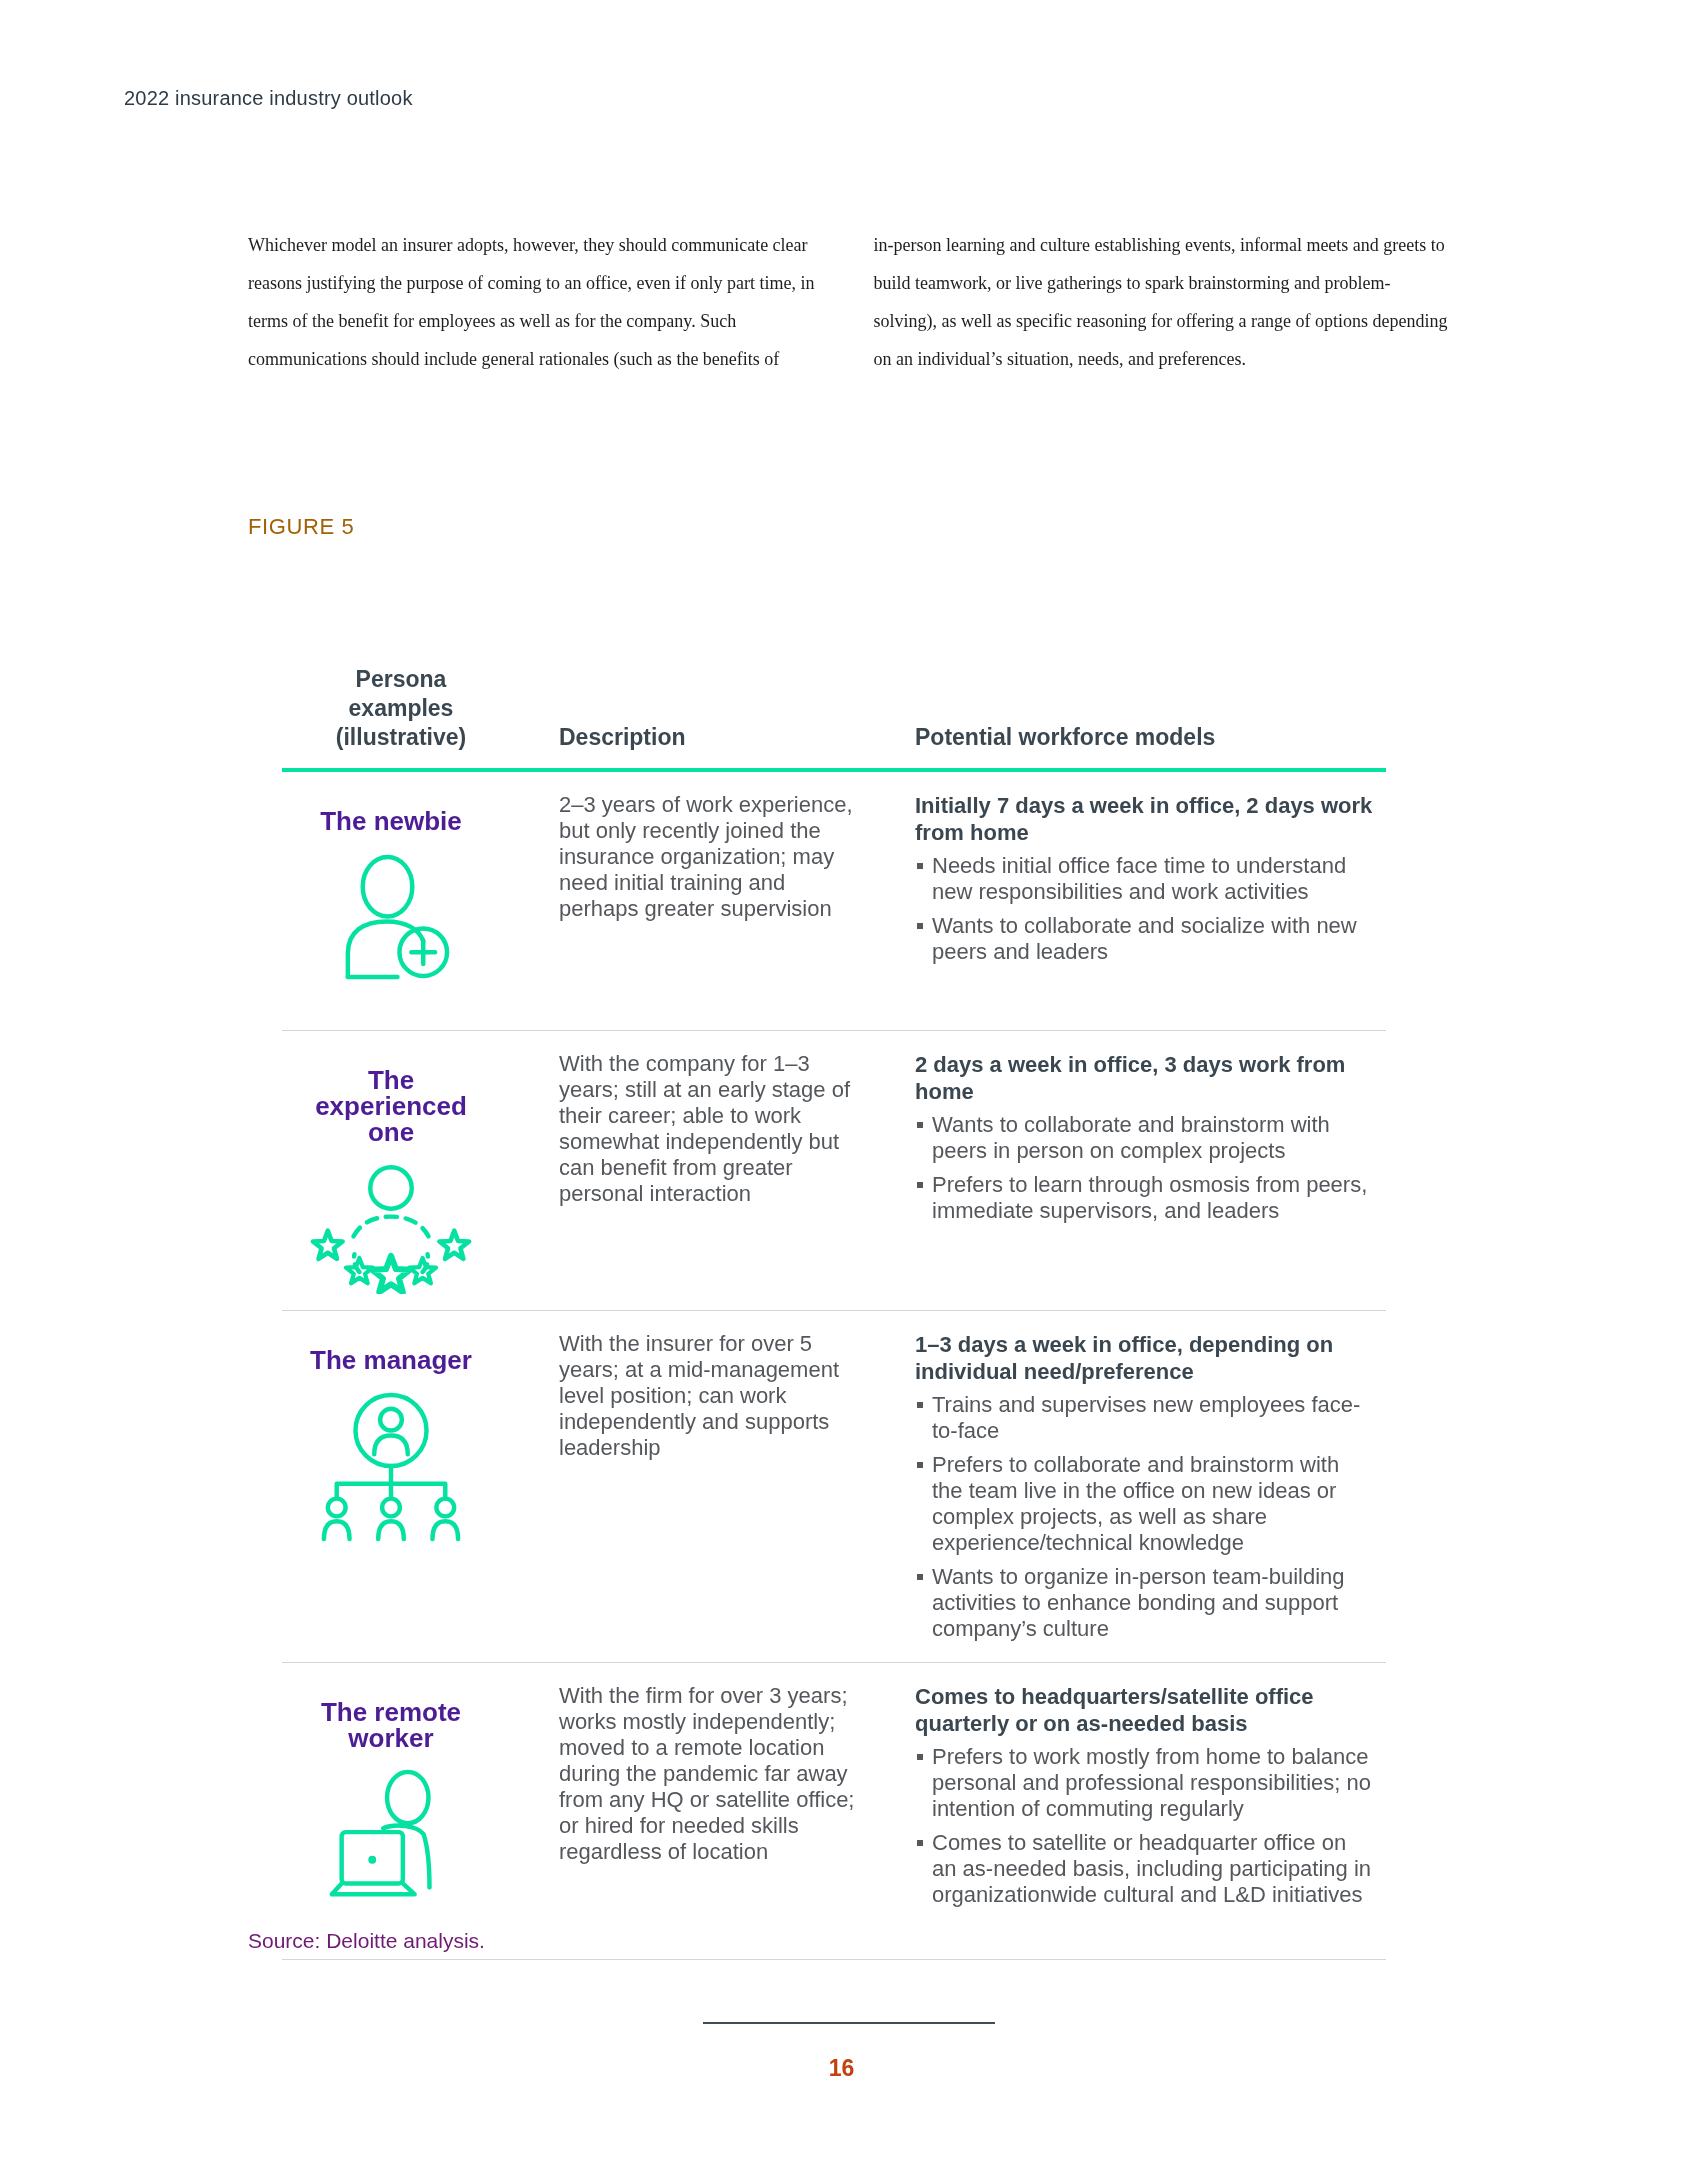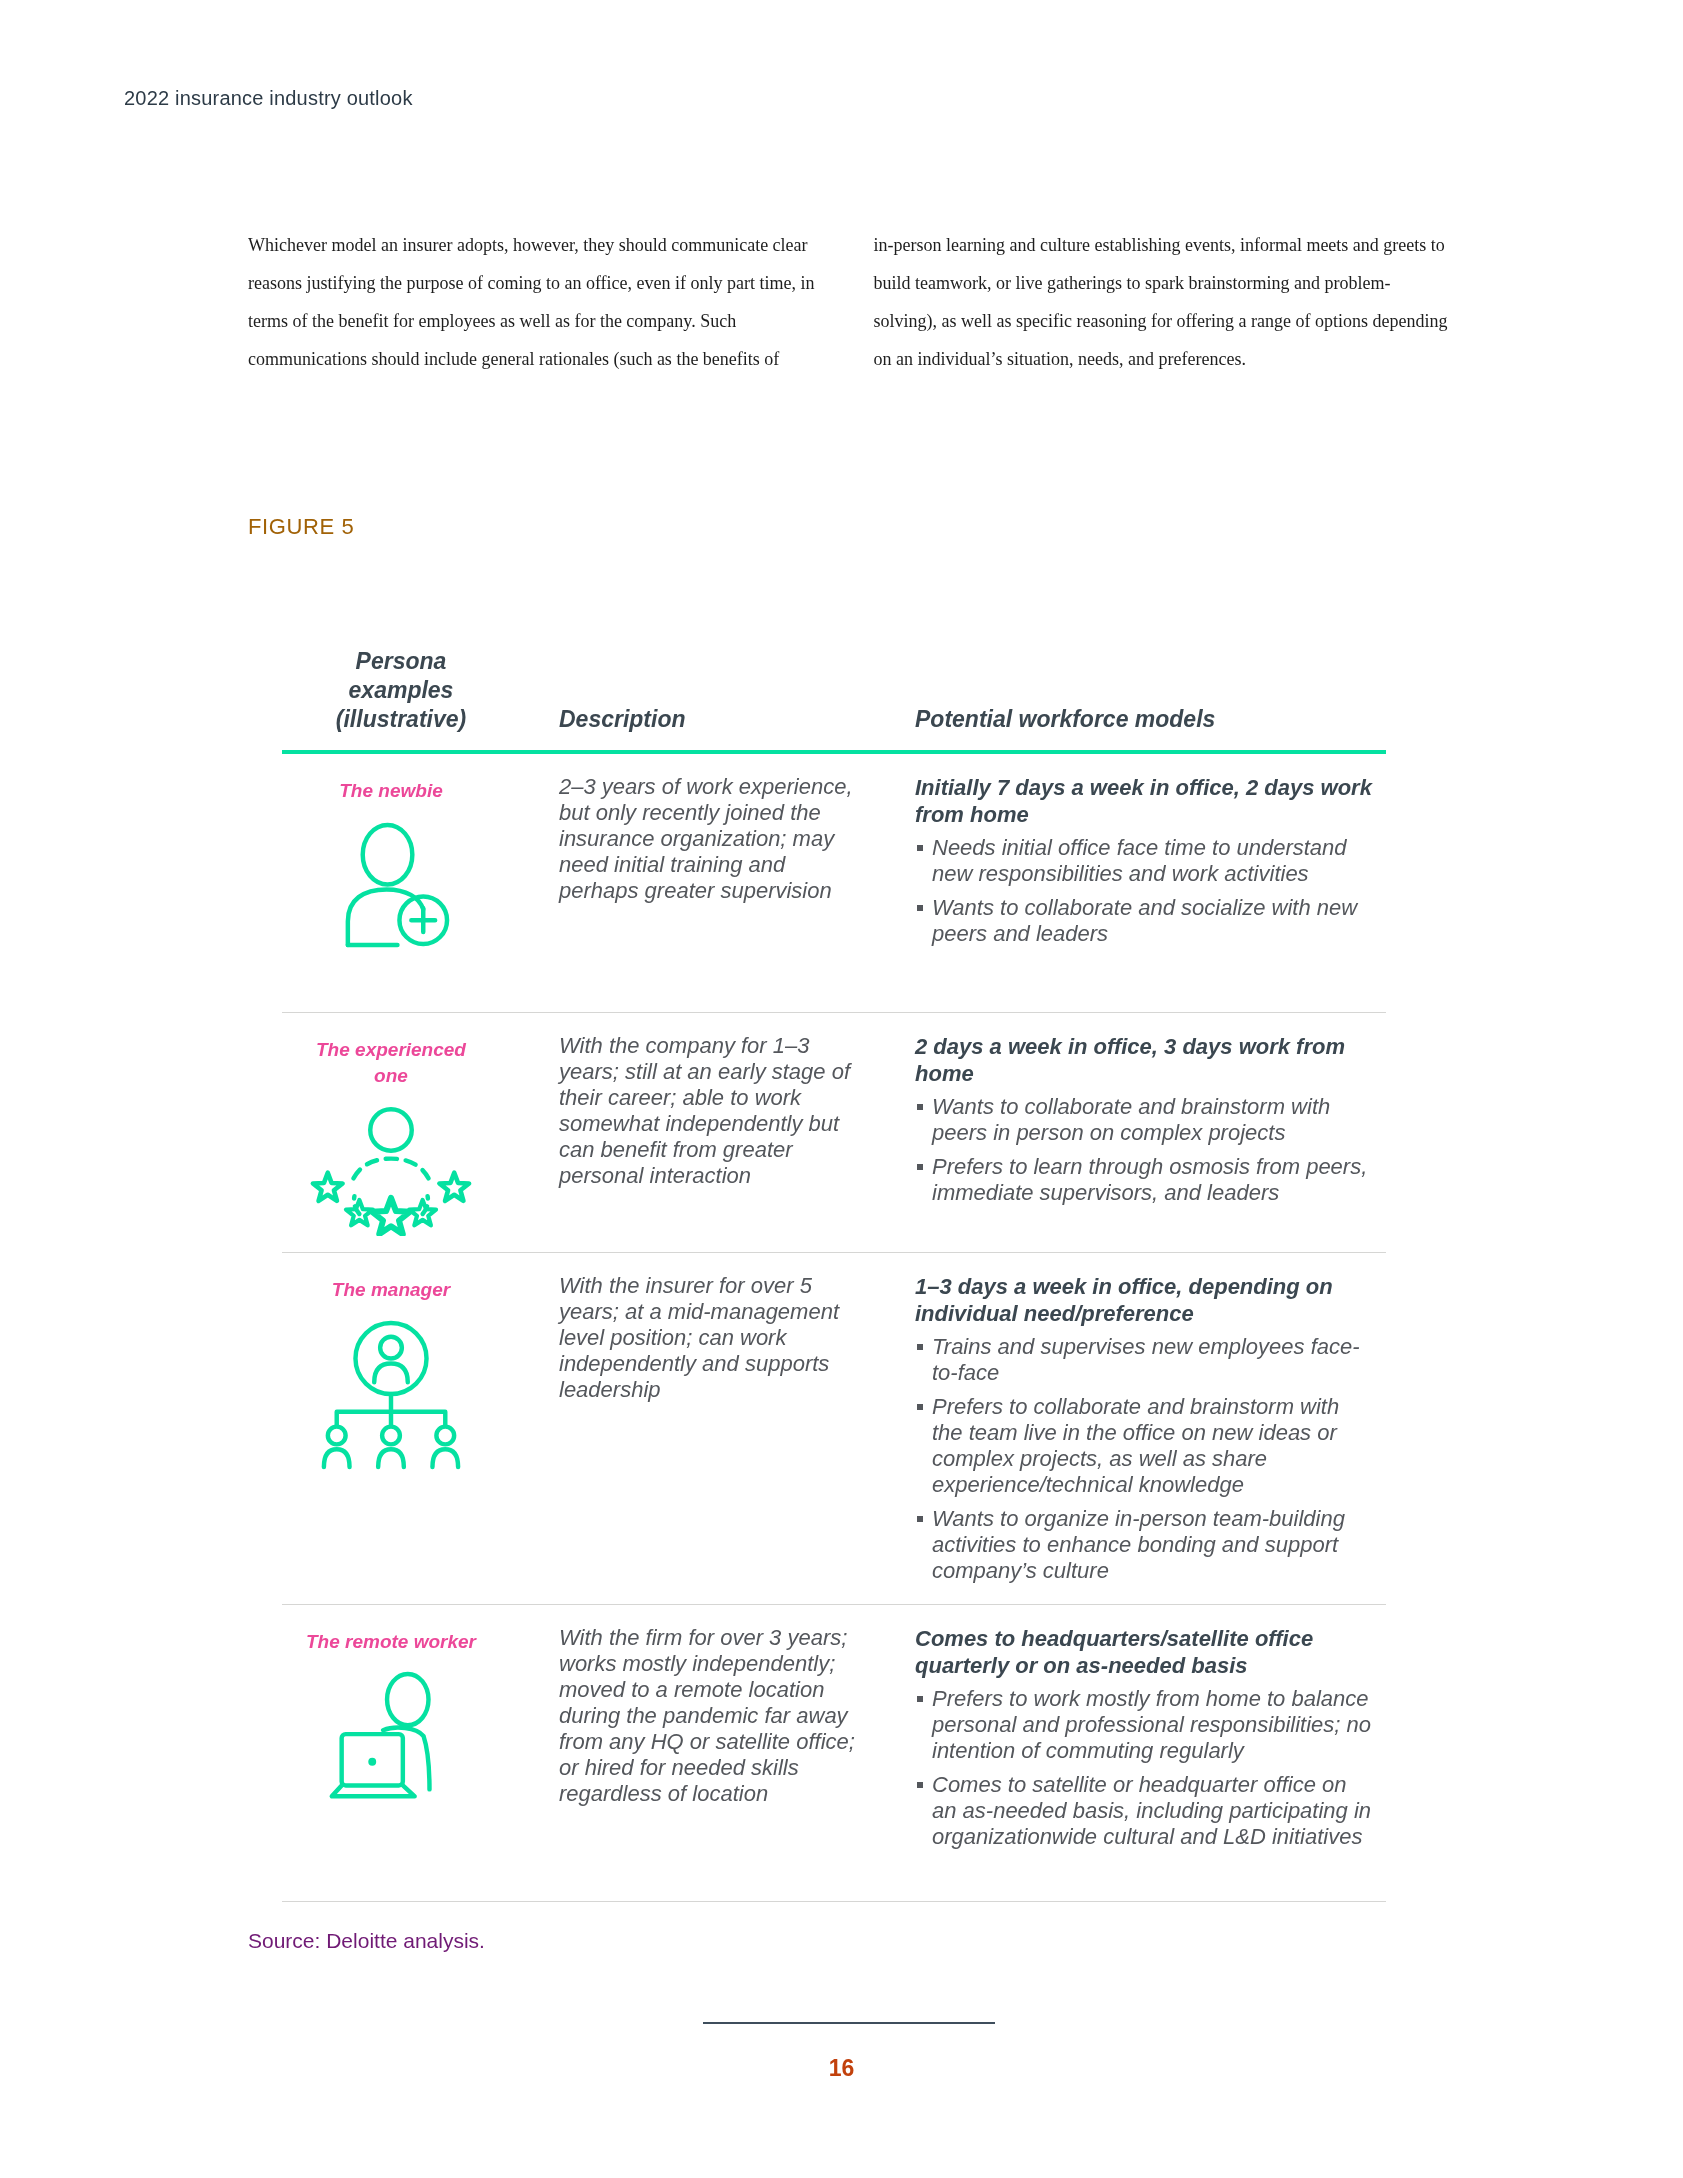--- a/index.html
+++ b/index.html
@@ -27,41 +27,41 @@
   .fig-label {
     position:absolute; left:248px; top:514px;
     font-size:22px; color:#a16207; letter-spacing:0.6px;text-align:center;
   }
   .fig-title {
     position:absolute; left:248px; top:546px; width:921px;
     font-size:30px; font-weight:bold; line-height:42px; color:#17232d; letter-spacing:-0.3px;
   }
 
   
-  .ptable { position:absolute; left:282px; top:647px; width:1104px;font-style:italic; }
+  .ptable { position:absolute; left:282px; top:665px; width:1104px; }
   .thead {
     display:grid; grid-template-columns:277px 356px 1fr; align-items:end;
     padding-bottom:16px; border-bottom:4px solid #05e1a1;
   }
   .th { font-size:23px; font-weight:bold; line-height:29px; color:#3b4750; }
   .th.persona-h { max-width:198px; text-align:center; margin-left:20px; }
 
   .trow {
     display:grid; grid-template-columns:277px 356px 1fr;
     padding:20px 0 12px 0; border-bottom:1px solid #d6d6d4;
   }
   .trow:nth-child(1) { min-height:259px; }
   .trow:nth-child(2) { min-height:216px; }
   .trow:nth-child(3) { min-height:348px; }
   .trow:nth-child(4) { min-height:297px; }
 
   .cell.persona { text-align:center; padding-right:59px; }
   .persona-name {
-    font-size:19px; font-weight:bold; line-height:26px; color:#ec4899;
-    max-width:188px; margin:4px auto;
+    font-size:26px; font-weight:bold; line-height:26px; color:#4c1d95;
+    max-width:188px; margin:16px auto;
   }
   .persona-icon { display:block; margin-top:14px; }
   .persona-icon svg { display:inline-block; }
 
   .cell.desc {
     font-size:22px; line-height:26px; color:#54575c; padding-right:51px;
   }
   .model-bold {
     font-size:22px; font-weight:bold; line-height:27px; color:#3b4750; max-width:465px;
   }

